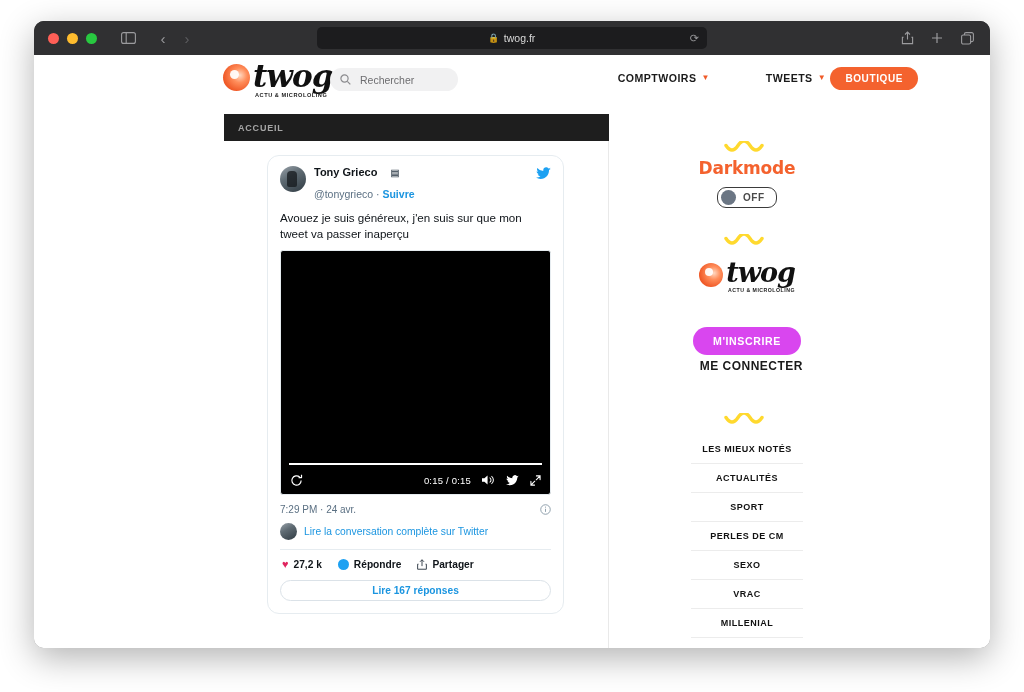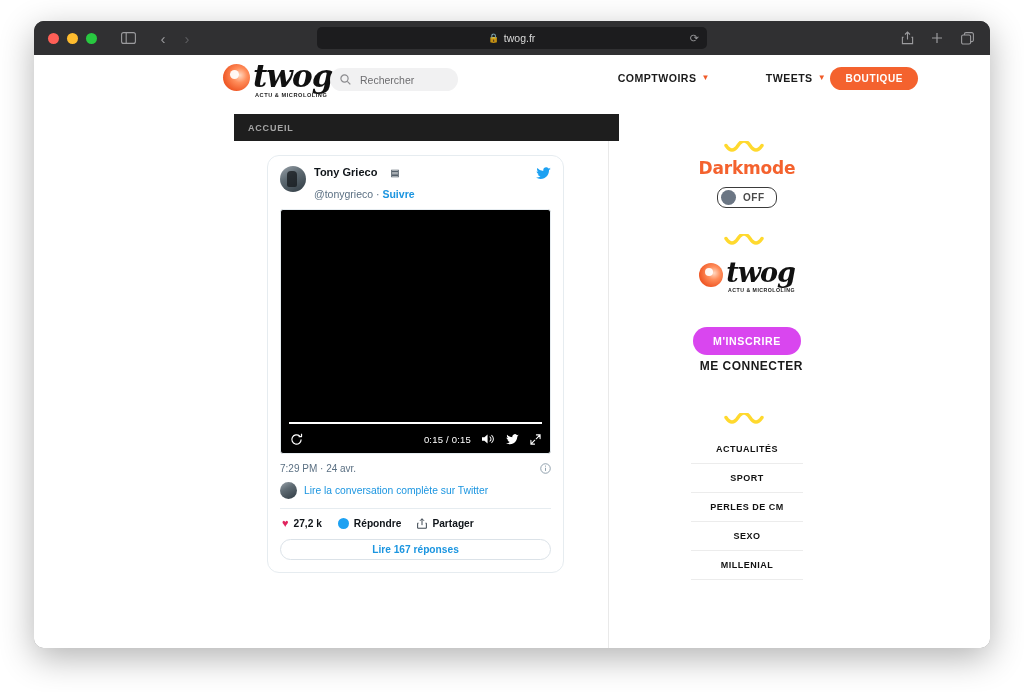--- a/index.html
+++ b/index.html
@@ -111,21 +111,21 @@
   .caret { color: #f05a28; font-size: 8px; line-height: 1; }
   .boutique {
     position: absolute; right: 72px; top: 12px;
     background: #f4622e; color: #fff;
     font-size: 10px; font-weight: 700; letter-spacing: .6px;
     padding: 6px 15px; border-radius: 13px;
   }
 
   
   .accueil-bar {
-    position: absolute; left: 200px; top: 59px;
+    position: absolute; left: 190px; top: 59px;
     width: 385px; height: 27px; background: #1e1e1e;
     display: flex; align-items: center; padding-left: 14px;
   }
   .accueil-txt { font-size: 9px; font-weight: 700; letter-spacing: .8px; color: #a6a6a6; }
 
   .col-divider { position: absolute; left: 574px; top: 86px; width: 1px; height: 525px; background: #e9e9e9; }
 
   
   .tweet-card {
     position: absolute; left: 233px; top: 100px;
@@ -346,20 +346,21 @@
                 <span class="tw-follow">Suivre</span>
               </div>
             </div>
             <span class="tw-bird">
               <svg width="15" height="13" viewBox="0 0 24 20" fill="#1da1f2">
                 <path d="M23.6 2.4a9.5 9.5 0 01-2.7.8A4.8 4.8 0 0023 .6a9.5 9.5 0 01-3 1.2A4.7 4.7 0 0011.8 6a13.4 13.4 0 01-9.7-5S.3 4.4 3.6 7A4.6 4.6 0 011 6.4c0 2.3 1.6 4.1 3.8 4.6a4.7 4.7 0 01-2.1.1 4.7 4.7 0 004.4 3.3A9.5 9.5 0 010 16.5 13.3 13.3 0 007.2 18.6C16 18.6 20.8 11.3 20.8 5v-.6a9.6 9.6 0 002.8-2z"></path>
               </svg>
             </span>
           </div>
 
+          <div class="tw-text">Avouez je suis généreux, j'en suis sur que mon tweet va passer inaperçu</div>
 
           <div class="video">
             <div class="vid-progress"></div>
             <div class="vid-ctrl">
               <span class="vid-replay">
                 <svg width="13" height="13" viewBox="0 0 14 14" fill="none" stroke="#fff" stroke-width="1.3">
                   <path d="M12 7a5 5 0 11-1.6-3.7"></path>
                   <path d="M12.4 0.8v3.1H9.3" stroke-linejoin="round"></path>
                 </svg>
               </span>
@@ -455,24 +456,26 @@
               </div>
             </div>
 
             <div class="cta">M'INSCRIRE</div>
             <div class="cta-alt">ME CONNECTER</div>
 
             <div class="menu">
               <svg class="menu-squig" width="48" height="12" viewBox="0 0 48 12" fill="none" stroke="#ffd92e" stroke-width="3.4" stroke-linecap="round">
                 <path d="M3 4.5c4 6 8 6 12 0s8-6 12 0 8 6 12 0"></path>
               </svg>
+              <div class="menu-item">LES MIEUX NOTÉS</div>
               <div class="menu-item">ACTUALITÉS</div>
               <div class="menu-item">SPORT</div>
               <div class="menu-item">PERLES DE CM</div>
               <div class="menu-item">SEXO</div>
+              <div class="menu-item">VRAC</div>
               <div class="menu-item">MILLENIAL</div>
             </div>
 
           </div>
         </div>
 
       </div>
     </div>
   </div>
 </div>

